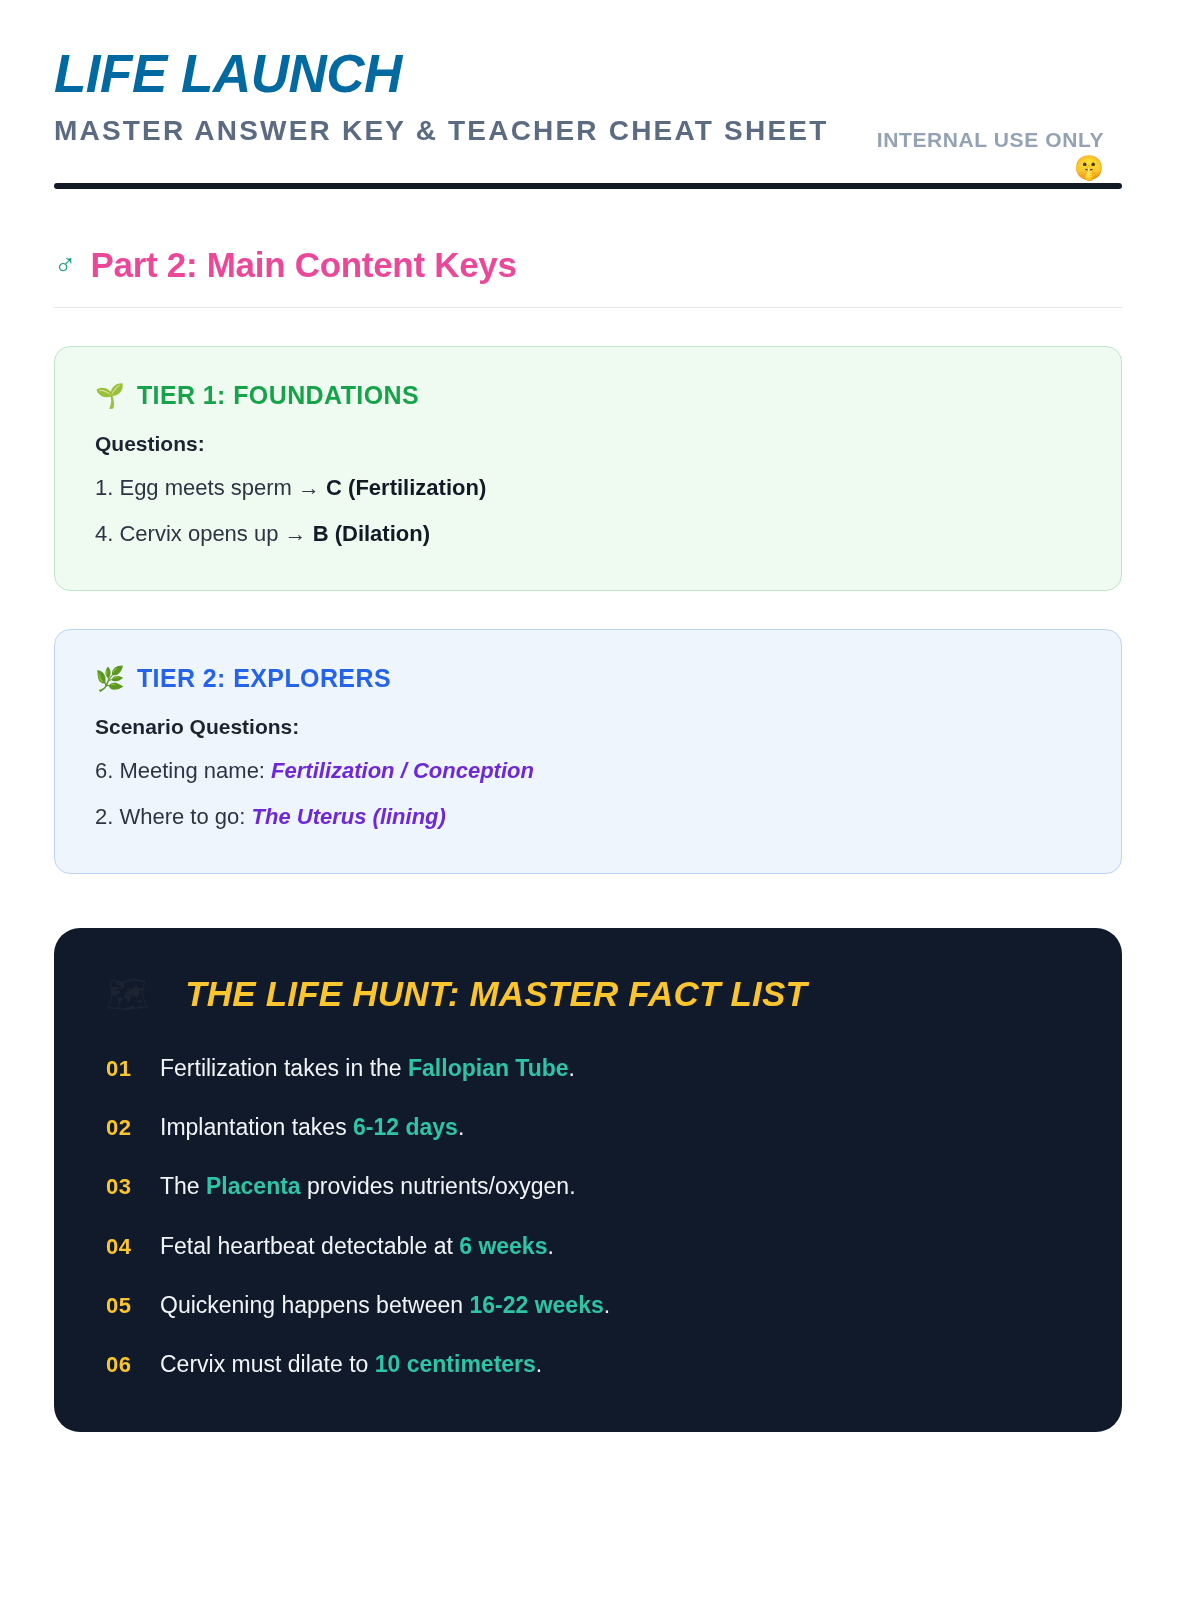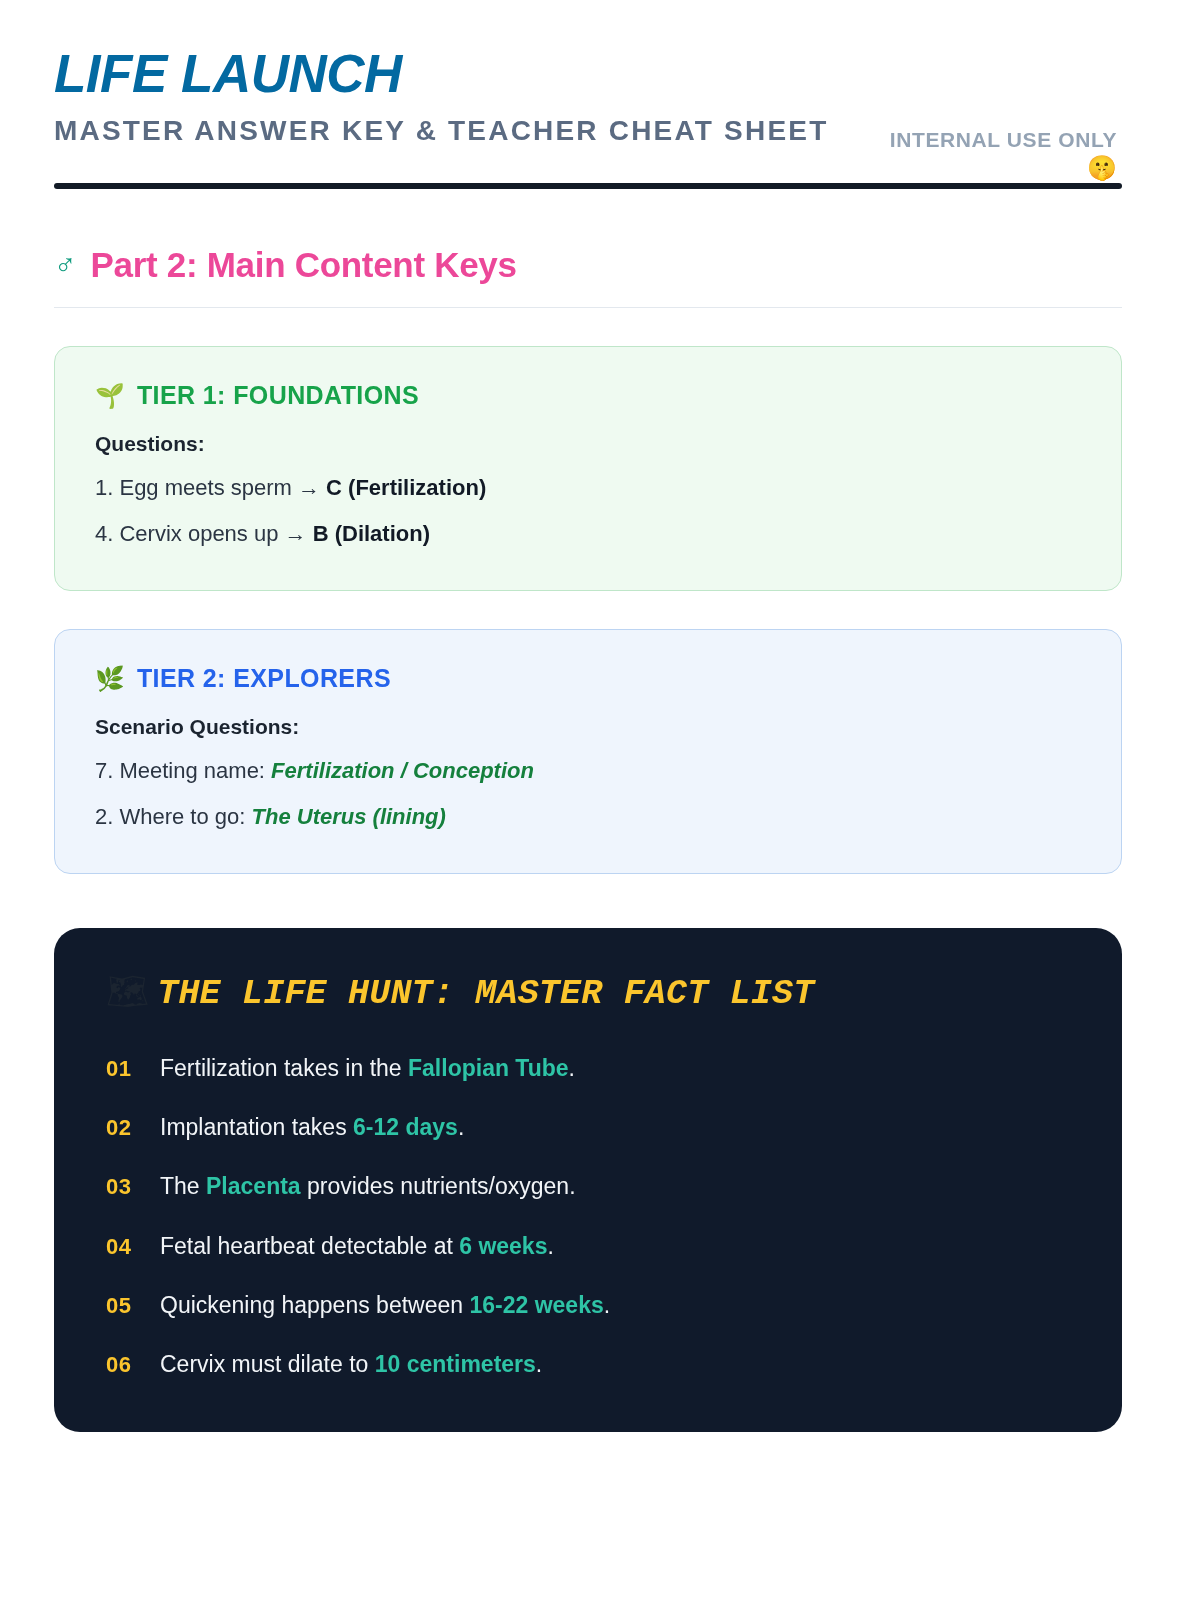--- a/index.html
+++ b/index.html
@@ -40,21 +40,21 @@
     font-weight: bold;
     letter-spacing: 2.2px;
     color: #5b6b82;
     line-height: 1.35;
     max-width: 800px;
     margin: 0;
     text-transform: uppercase;
   }
   .internal-tag {
     position: absolute;
-    right: 5px;
+    right: 18px;
     top: 82px;
     text-align: right;
     width: 320px;
   }
   .internal-tag .tag-text {
     font-size: 21px;
     font-weight: bold;
     letter-spacing: 0.6px;
     color: #94a3b4;
   }
@@ -132,36 +132,35 @@
     margin-bottom: 16px;
   }
   .line {
     font-size: 22px;
     color: #2b3543;
     line-height: 1.45;
     margin-bottom: 14px;
   }
   .line:last-child { margin-bottom: 0; }
   .ans-bold { font-weight: bold; color: #121a26; }
-  .ans-bolditalic { font-weight: bold; font-style: italic; color: #15803d; }
+  .ans-bolditalic { font-weight: bold; font-style: italic; color: #6d28d9; }
 
   
   .fact-panel {
     margin-top: 54px;
     background: #101a2b;
     border-radius: 26px;
     padding: 46px 52px 52px 52px;
     box-sizing: border-box;
   }
   .fact-head {
     display: flex;
     align-items: center;
-    gap: 8px;
+    gap: 36px;
     margin-bottom: 38px;
-    font-family: Liberation Mono, monospace;
   }
   .fact-head-icon {
     font-size: 34px;
     line-height: 1;
   }
   .fact-title {
     font-size: 35px;
     font-weight: bold;
     font-style: italic;
     color: #fbc52d;
@@ -226,21 +225,21 @@
   </div>
 
   <div class="tier-card tier-2">
     <div class="tier-head">
       <span class="tier-emoji">🌿</span>
       <span class="tier-label">TIER 2: EXPLORERS</span>
     </div>
     <div class="block-label">Scenario Questions:</div>
 
     <div class="line">
-      <span>7. Meeting name:</span>
+      <span>6. Meeting name:</span>
       <span class="ans-bolditalic">Fertilization / Conception</span>
     </div>
     <div class="line">
       <span>2. Where to go:</span>
       <span class="ans-bolditalic">The Uterus (lining)</span>
     </div>
   </div>
 
   <div class="fact-panel">
     <div class="fact-head">

